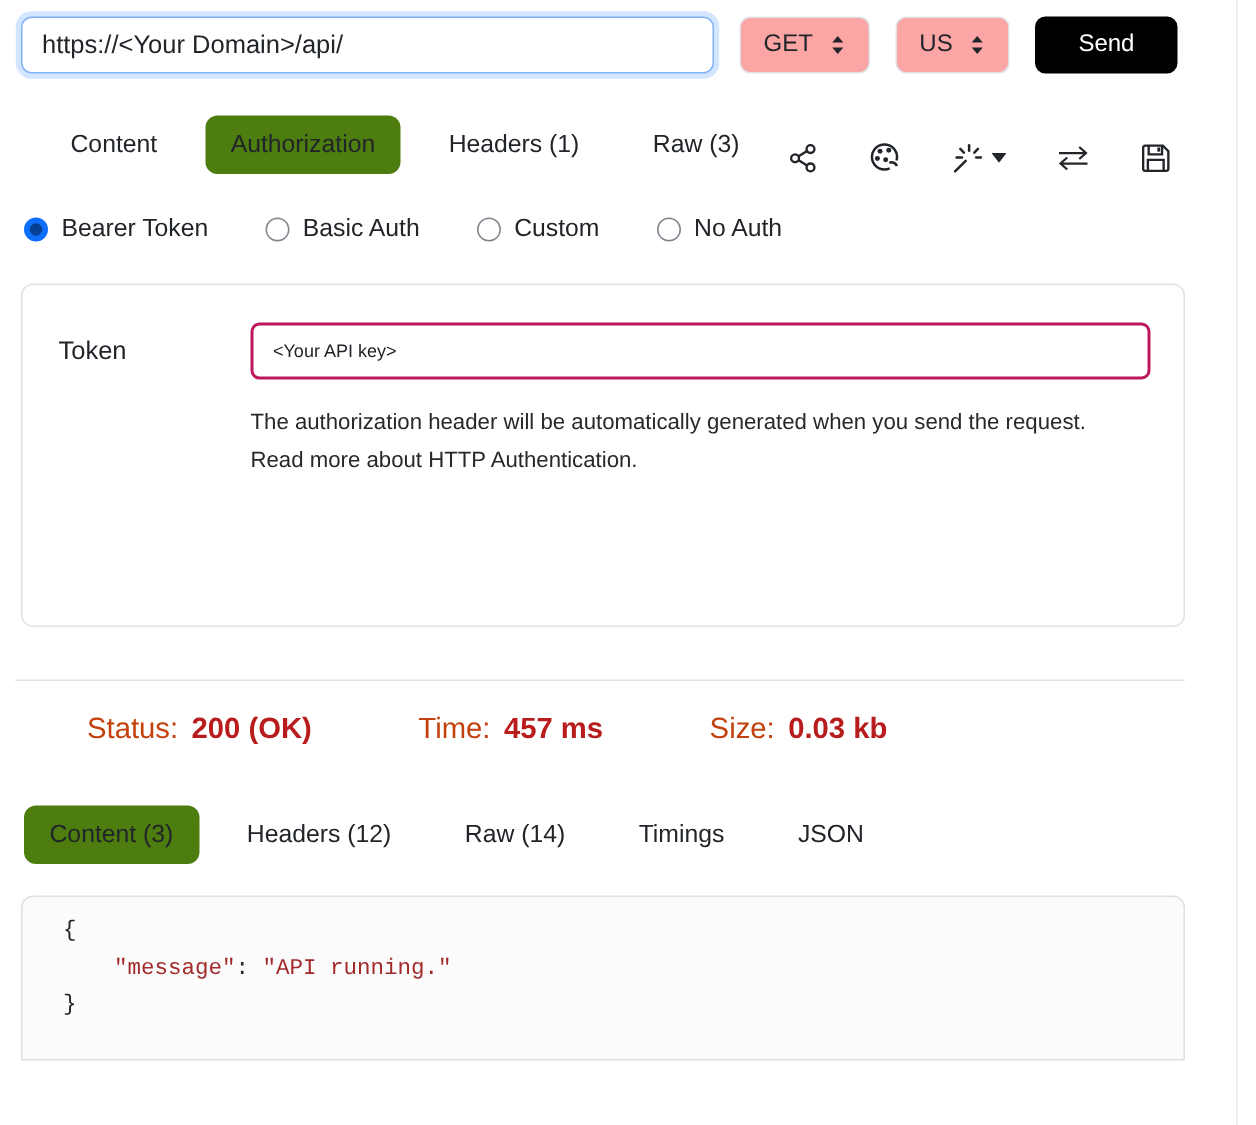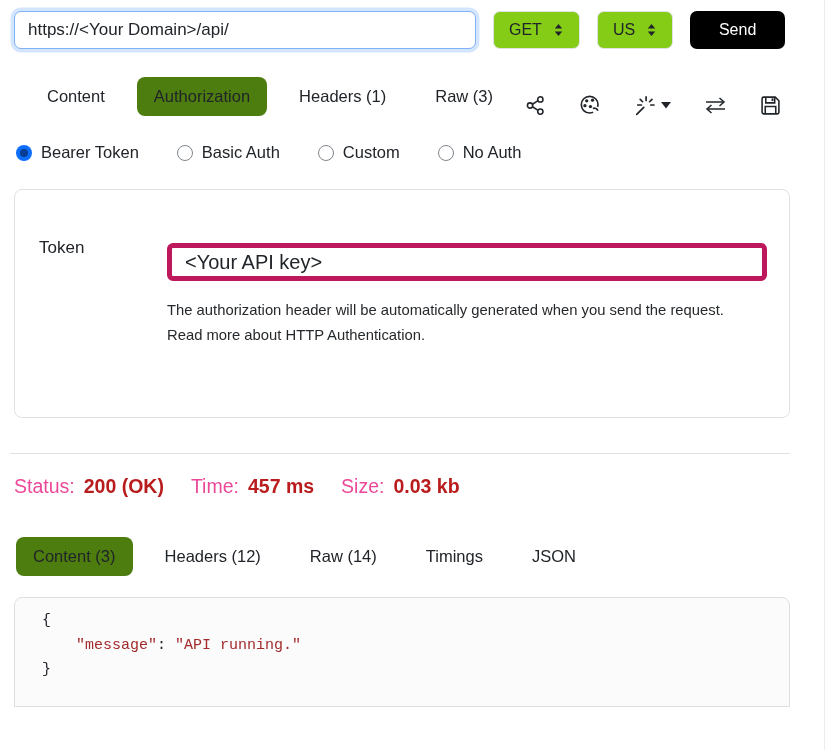--- a/index.html
+++ b/index.html
@@ -13,21 +13,21 @@
 
   
   .request-bar { display:flex; align-items:center; gap:17px; padding:11px 0 0 14px; }
   .url-input {
     width:462px; height:38px; border:1px solid #7fb1f5; border-radius:7px;
     box-shadow:0 0 0 3.5px rgba(13,110,253,.18);
     padding:0 13px; font-size:17px; color:#212529; outline:none;
     font-family:"Liberation Sans", sans-serif;
   }
   .select-box {
-    height:38px; border:1px solid #dfe3e8; border-radius:7px; background:#84cc16;
+    height:38px; border:1px solid #dfe3e8; border-radius:7px; background:#fca5a5;
     display:flex; align-items:center; justify-content:center; gap:11px;
     font-size:16px; padding:0 15px; cursor:pointer; color:#212529;
   }
   .send-btn {
     width:95px; height:38px; background:#000000; border:none; border-radius:7px;
     color:#fff; font-size:16px; cursor:pointer; font-family:"Liberation Sans", sans-serif;
   }
 
   
   .tabs-row { display:flex; align-items:flex-end; margin-top:28px; padding:0 60px 0 30px; }
@@ -49,32 +49,31 @@
   .radio.checked { border:none; background:radial-gradient(circle, #063f93 0 33%, #0d6efd 40%); }
 
   
   .panel {
     margin:27px 0 0 14px; width:776px; height:229px;
     border:1px solid #dee2e6; border-radius:8px; padding:25px 22px 0 24px;
   }
   .panel-row { display:flex; align-items:center; }
   .token-label { width:128px; font-size:17px; flex:none; }
   .token-input {
-    flex:1; height:38px; border:5px solid #be185d; border-radius:6px;
-    padding:0 13px; font-size:20px; color:#212529; outline:none;
+    flex:1; height:38px; border:2px solid #be185d; border-radius:6px;
+    padding:0 13px; font-size:12px; color:#212529; outline:none;
     font-family:"Liberation Sans", sans-serif;
-    margin-top:28px;
   }
   .helper { margin:17px 0 0 128px; max-width:585px; font-size:14.8px; line-height:25px; color:#26292c; }
 
   .divider { border:none; border-top:1px solid #dee2e6; margin:35px 47px 0 10px; }
 
   
   .status-row { display:flex; align-items:baseline; margin-top:21px; padding-left:14px; font-size:19.5px; }
-  .status-row .lbl { color:#ec4899; margin-right:9px; }
+  .status-row .lbl { color:#c2410c; margin-right:9px;margin-left:44px; }
   .status-row .val { color:#b91c1c; font-weight:700; margin-right:27px; }
 
   
   .code-panel {
     margin:21px 0 0 14px; width:776px; height:110px;
     background:#fbfbfc; border:1px solid #dbe0e5; border-radius:8px 8px 0 0;
     padding:11px 0 0 27px; overflow:hidden;
   }
   .code-panel pre {
     margin:0; font-family:"Liberation Mono", monospace;

